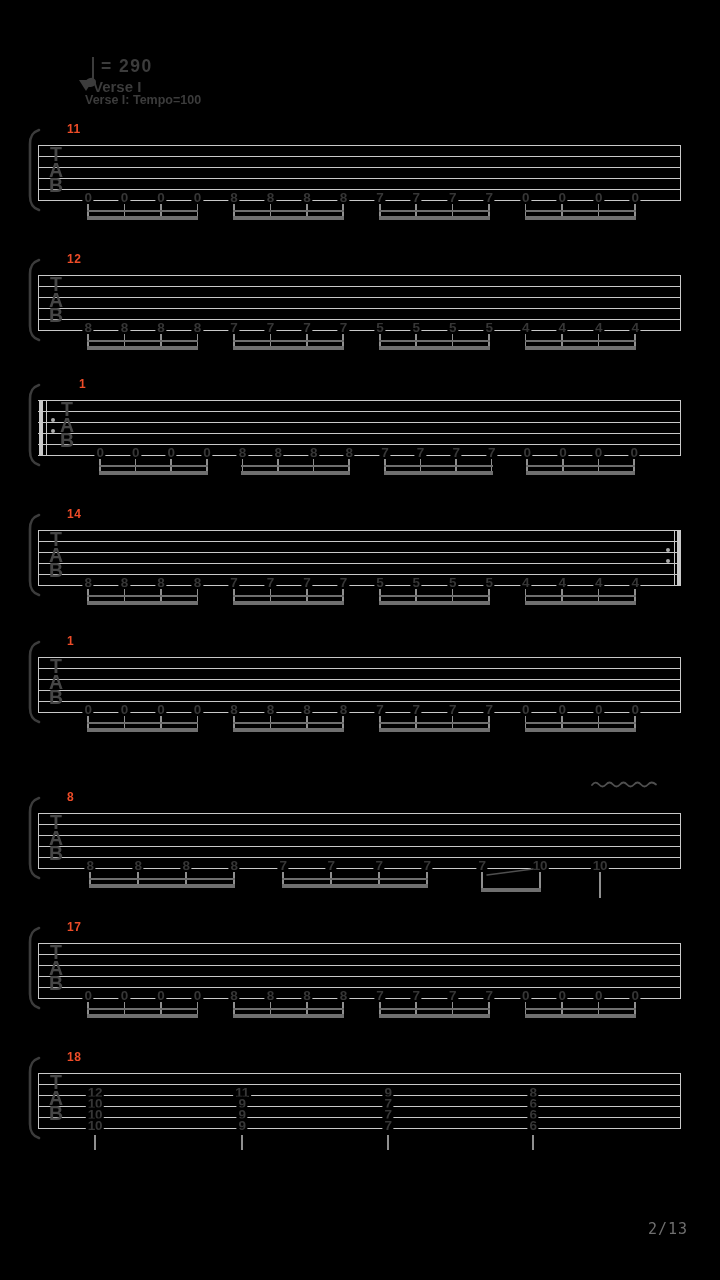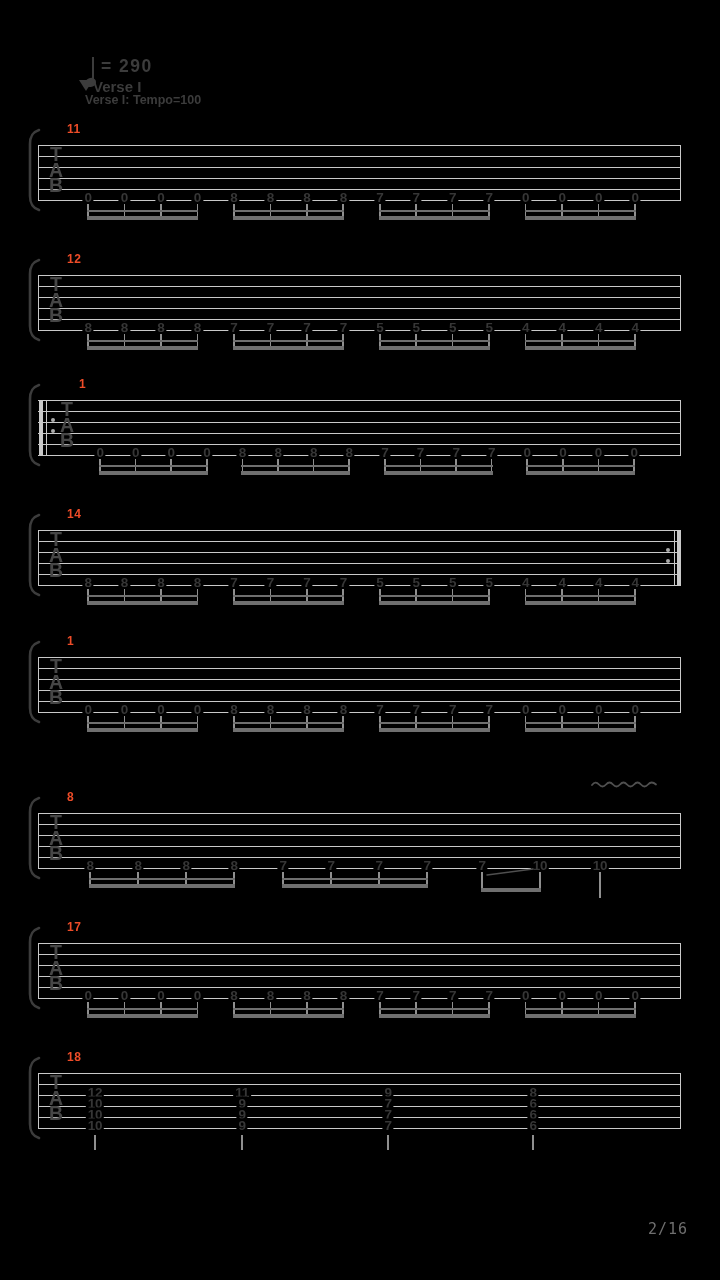--- a/index.html
+++ b/index.html
@@ -492,14 +492,14 @@
         <span class="fret" style="left: 388px; top: 97px;">7</span>
         <i class="stem" style="left: 387.2px; top: 107px; height: 15px;"></i>
         <span class="fret" style="left: 533px; top: 64px;">8</span>
         <span class="fret" style="left: 533px; top: 75px;">6</span>
         <span class="fret" style="left: 533px; top: 86px;">6</span>
         <span class="fret" style="left: 533px; top: 97px;">6</span>
         <i class="stem" style="left: 532.2px; top: 107px; height: 15px;"></i>
       </div>
     </div>
 
-  <div class="pagenum">2/16</div>
+  <div class="pagenum">2/13</div>
 </div>
 
 </body></html>

